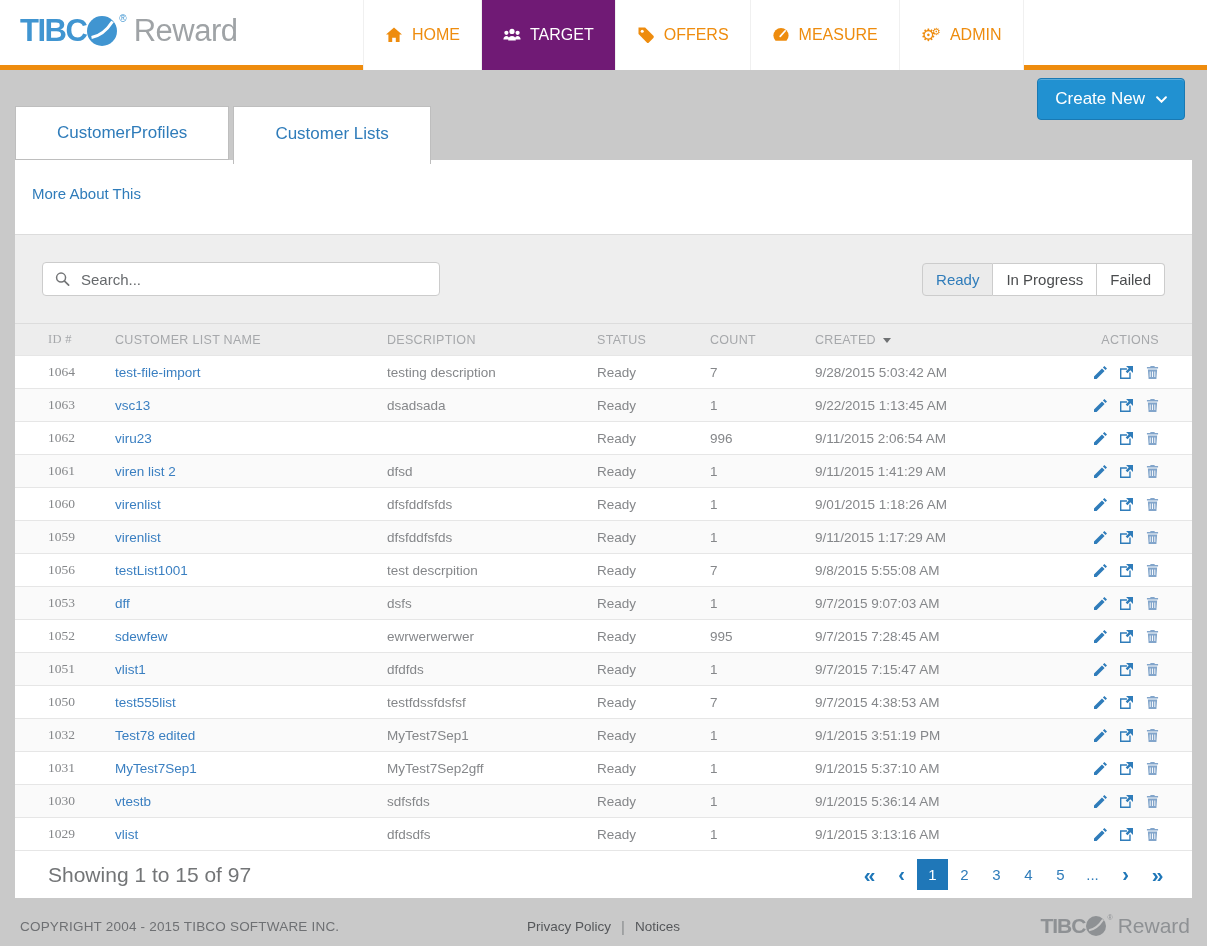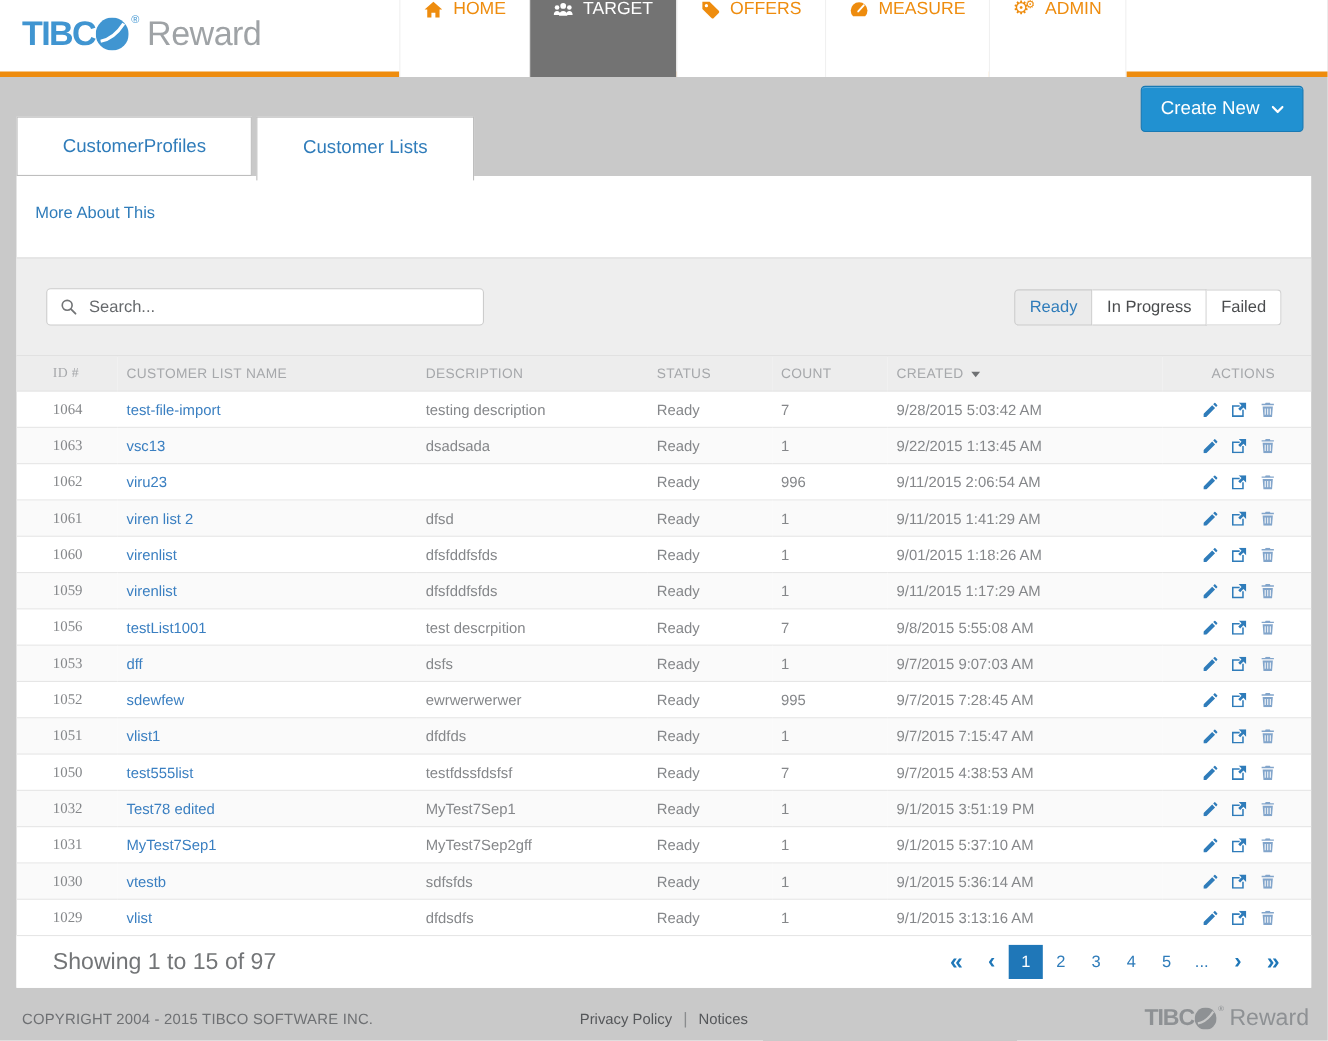--- a/index.html
+++ b/index.html
@@ -11,24 +11,24 @@
     overflow:hidden;
   }
   
   .app-header { position:relative; height:70px; background:#fff; border-bottom:5px solid #EE8C0E; }
   .brand { position:absolute; left:20px; top:13px; display:flex; align-items:flex-start; }
   .brand .tibc { color:#4095D1; font-size:31px; font-weight:700; letter-spacing:-1.5px; line-height:36px;}
   .brand .logo-circle { width:30px; height:30px; margin:3px 1px 0 1px; }
   .brand .reg { font-size:10px; color:#4095D1; margin:0 7px 0 1px; }
   .brand .reward { color:#9FA3A6; font-size:31px; font-weight:400; line-height:36px; letter-spacing:-0.5px;}
   .main-nav { position:absolute; top:0; left:363px; height:70px; display:flex; }
-  .nav-item { --nav-bg:#fff; display:flex; align-items:flex-start; gap:9px; padding:0 21px; height:70px;
+  .nav-item { --nav-bg:#fff; display:flex; align-items:center; gap:9px; padding:0 21px; height:70px;
     color:#EE8C0E; font-size:16px; background:#fff; border-left:1px solid #F0F0F0; cursor:pointer; white-space:nowrap;}
   .nav-item:last-child { border-right:1px solid #F0F0F0; }
-  .nav-item.active { --nav-bg:#EE8C0E; background:#737373; color:#fff; }
+  .nav-item.active { --nav-bg:#EE8C0E; background:#701a75; color:#fff; }
   .nav-item svg { width:18px; height:18px; fill:currentColor; }
   .gears { font-family:"DejaVu Sans", sans-serif; line-height:1; }
   .gears .g1 { font-size:17px; } .gears .g2 { font-size:10px; margin-left:-4px; vertical-align:top;}
   
   .content { margin:0 15px; }
   .tabs-row { position:relative; display:flex; align-items:flex-end; height:90px; }
   .tab { position:relative; background:#fff; border:1px solid #BEBEBE; color:#2F7CBA; font-size:17px;
     padding:0 41px; height:54px; line-height:52px; margin-right:4px; cursor:pointer; white-space:nowrap;}
   .tab.active { height:58px; line-height:54px; margin-bottom:-4px; border-bottom:none; z-index:2; }
   .create-btn { position:absolute; top:8px; right:7px; height:42px; padding:0 17px;

